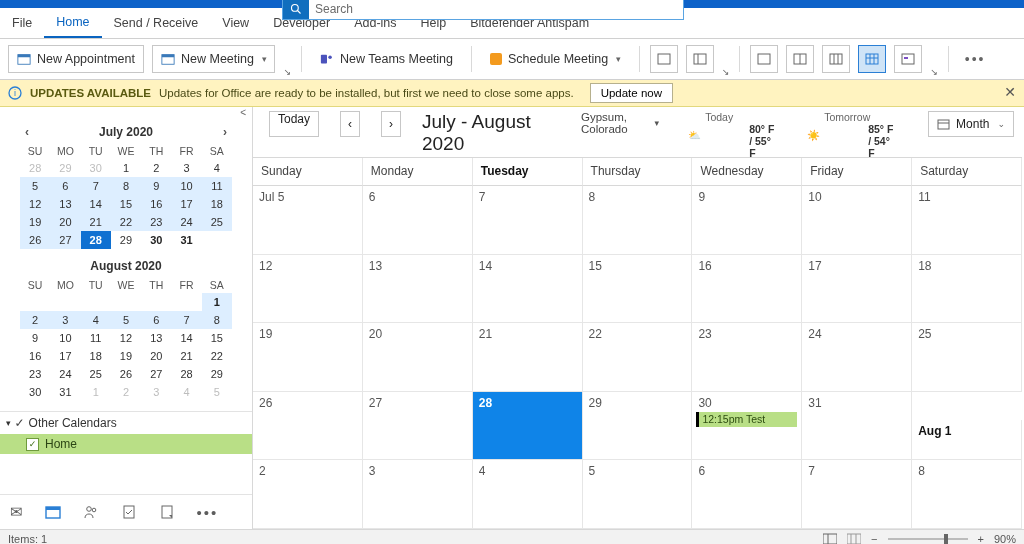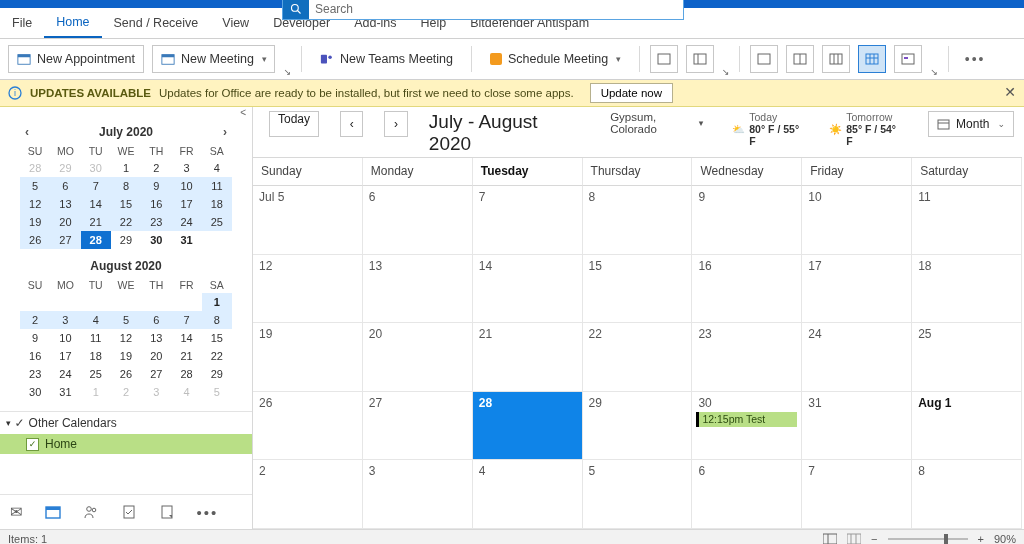--- a/index.html
+++ b/index.html
@@ -43,28 +43,28 @@
   .main{flex:1;display:flex;flex-direction:column;min-width:0;}
   .main-head{height:46px;display:flex;align-items:flex-start;gap:21px;padding:4px 10px 0 16px;}
   .today-btn{border:1px solid #c7c7c7;height:24px;padding:0 8px;background:#fff;font-size:12px;}
   .arrow-btn{border:1px solid #c7c7c7;width:24px;height:24px;background:#fff;display:flex;align-items:center;justify-content:center;font-size:12px;}
   .range{font-size:19px;font-weight:400;color:#222;}
   .spacer{flex:1;}
   .loc{font-size:11.5px;color:#444;display:flex;align-items:center;gap:4px;}
   .loc .drop{font-size:9px;color:#555;}
   .wx{display:flex;align-items:center;gap:4px;font-size:10.5px;color:#444;margin-left:8px;}
   .wx .lbl{color:#666;}
-  .wx .tmp{font-weight:600;color:#333;}
+  .wx .tmp{font-weight:600;color:#333;margin-left:44px;}
   .month-btn{border:1px solid #c7c7c7;height:24px;padding:0 8px;background:#fff;font-size:12px;display:flex;align-items:center;gap:6px;margin-left:10px;}
   .grid{flex:1;display:grid;grid-template-columns:repeat(7,1fr);grid-template-rows:28px repeat(5,1fr);border-top:1px solid #d8d8d8;margin-right:2px;}
   .ghd{border-right:1px solid #e6e6e6;border-bottom:1px solid #d8d8d8;padding:6px 8px;font-size:12px;color:#444;background:#fff;}
   .ghd.bold{font-weight:700;color:#111;}
   .cell{border-right:1px solid #e6e6e6;border-bottom:1px solid #e6e6e6;padding:4px 6px;font-size:12px;color:#555;position:relative;background:#fff;}
   .cell.today{background:#0f84e8;color:#fff;font-weight:600;}
-  .cell.bold{font-weight:700;color:#111;}
+  .cell.bold{font-weight:700;color:#111;margin-top:28px;}
   .event{position:absolute;left:4px;right:4px;top:20px;height:15px;background:#b9df86;border-left:3px solid #000000;font-size:10.5px;color:#2e4d11;padding:0 3px;line-height:15px;overflow:hidden;}
   .status{height:18px;background:#f2f2f2;border-top:1px solid #d7d7d7;display:flex;align-items:center;font-size:11px;color:#555;padding:0 8px;position:relative;}
   .status .right{margin-left:auto;display:flex;align-items:center;gap:10px;}
   .zoom-track{width:80px;height:2px;background:#bcbcbc;position:relative;}
   .zoom-thumb{position:absolute;left:56px;top:-4px;width:4px;height:10px;background:#666;}
   svg{display:block;}
   .caret{font-size:9px;color:#666;margin-left:2px;}
 </style>
 </head>
 <body>

